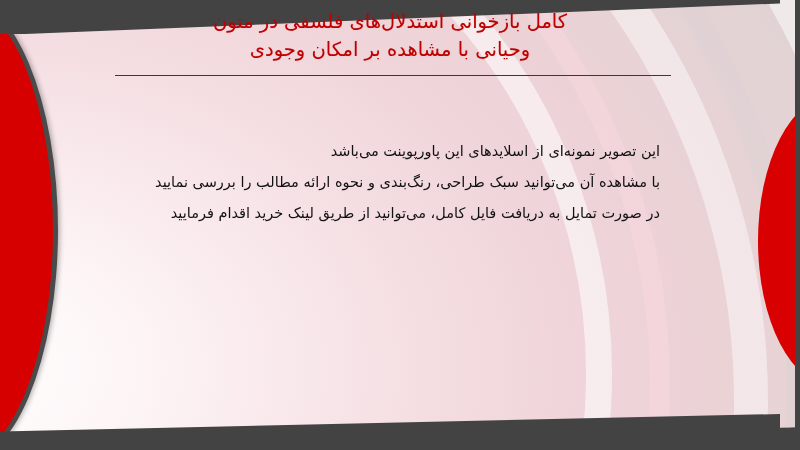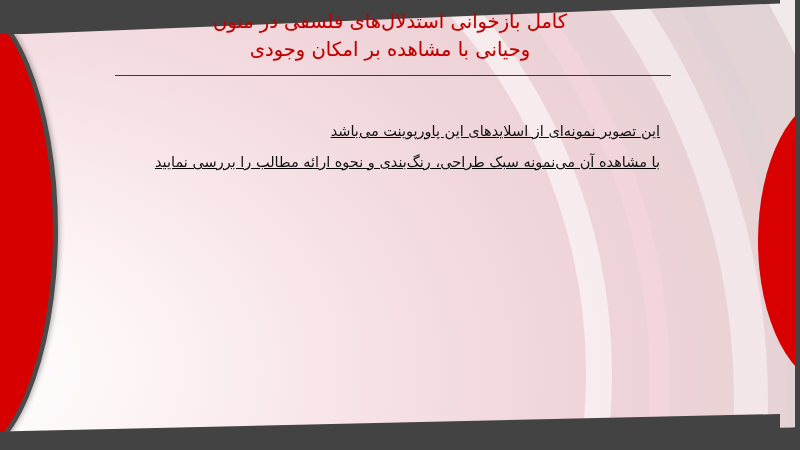--- a/index.html
+++ b/index.html
@@ -94,23 +94,22 @@
     text-shadow:0 0 1px rgba(192,0,0,.25);
   }
   .title-rule{
     position:absolute;z-index:6;
     left:135px;top:75px;width:556px;height:0;
     border-top:1.6px solid #c00000;
   }
 
   .body-wrap{
     position:absolute;z-index:6;
-    left:120px;top:116px;width:560px;
+    left:120px;top:136px;width:560px;
     text-align:right;
-    text-decoration:underline;
   }
   .body-line{
     color:#111111;
     font-size:14.5px;
     line-height:31px;
     white-space:nowrap;
     direction:rtl;
   }
 </style>
 </head>
@@ -144,16 +143,17 @@
   <div class="edge-left"></div>
 
   <div class="title-wrap">
     <div class="title-line">کامل بازخوانی استدلال‌های فلسفی در متون</div>
     <div class="title-line">وحیانی با مشاهده بر امکان وجودی</div>
   </div>
   <div class="title-rule"></div>
 
   <div class="body-wrap">
     <div class="body-line">این تصویر نمونه‌ای از اسلایدهای این پاورپوینت می‌باشد</div>
-    <div class="body-line">با مشاهده آن می‌نمونه سبک طراحی، رنگ‌بندی و نحوه ارائه مطالب را بررسی نمایید</div>
+    <div class="body-line">با مشاهده آن می‌توانید سبک طراحی، رنگ‌بندی و نحوه ارائه مطالب را بررسی نمایید</div>
+    <div class="body-line">در صورت تمایل به دریافت فایل کامل، می‌توانید از طریق لینک خرید اقدام فرمایید</div>
   </div>
 
 </div>
 
 </body></html>

